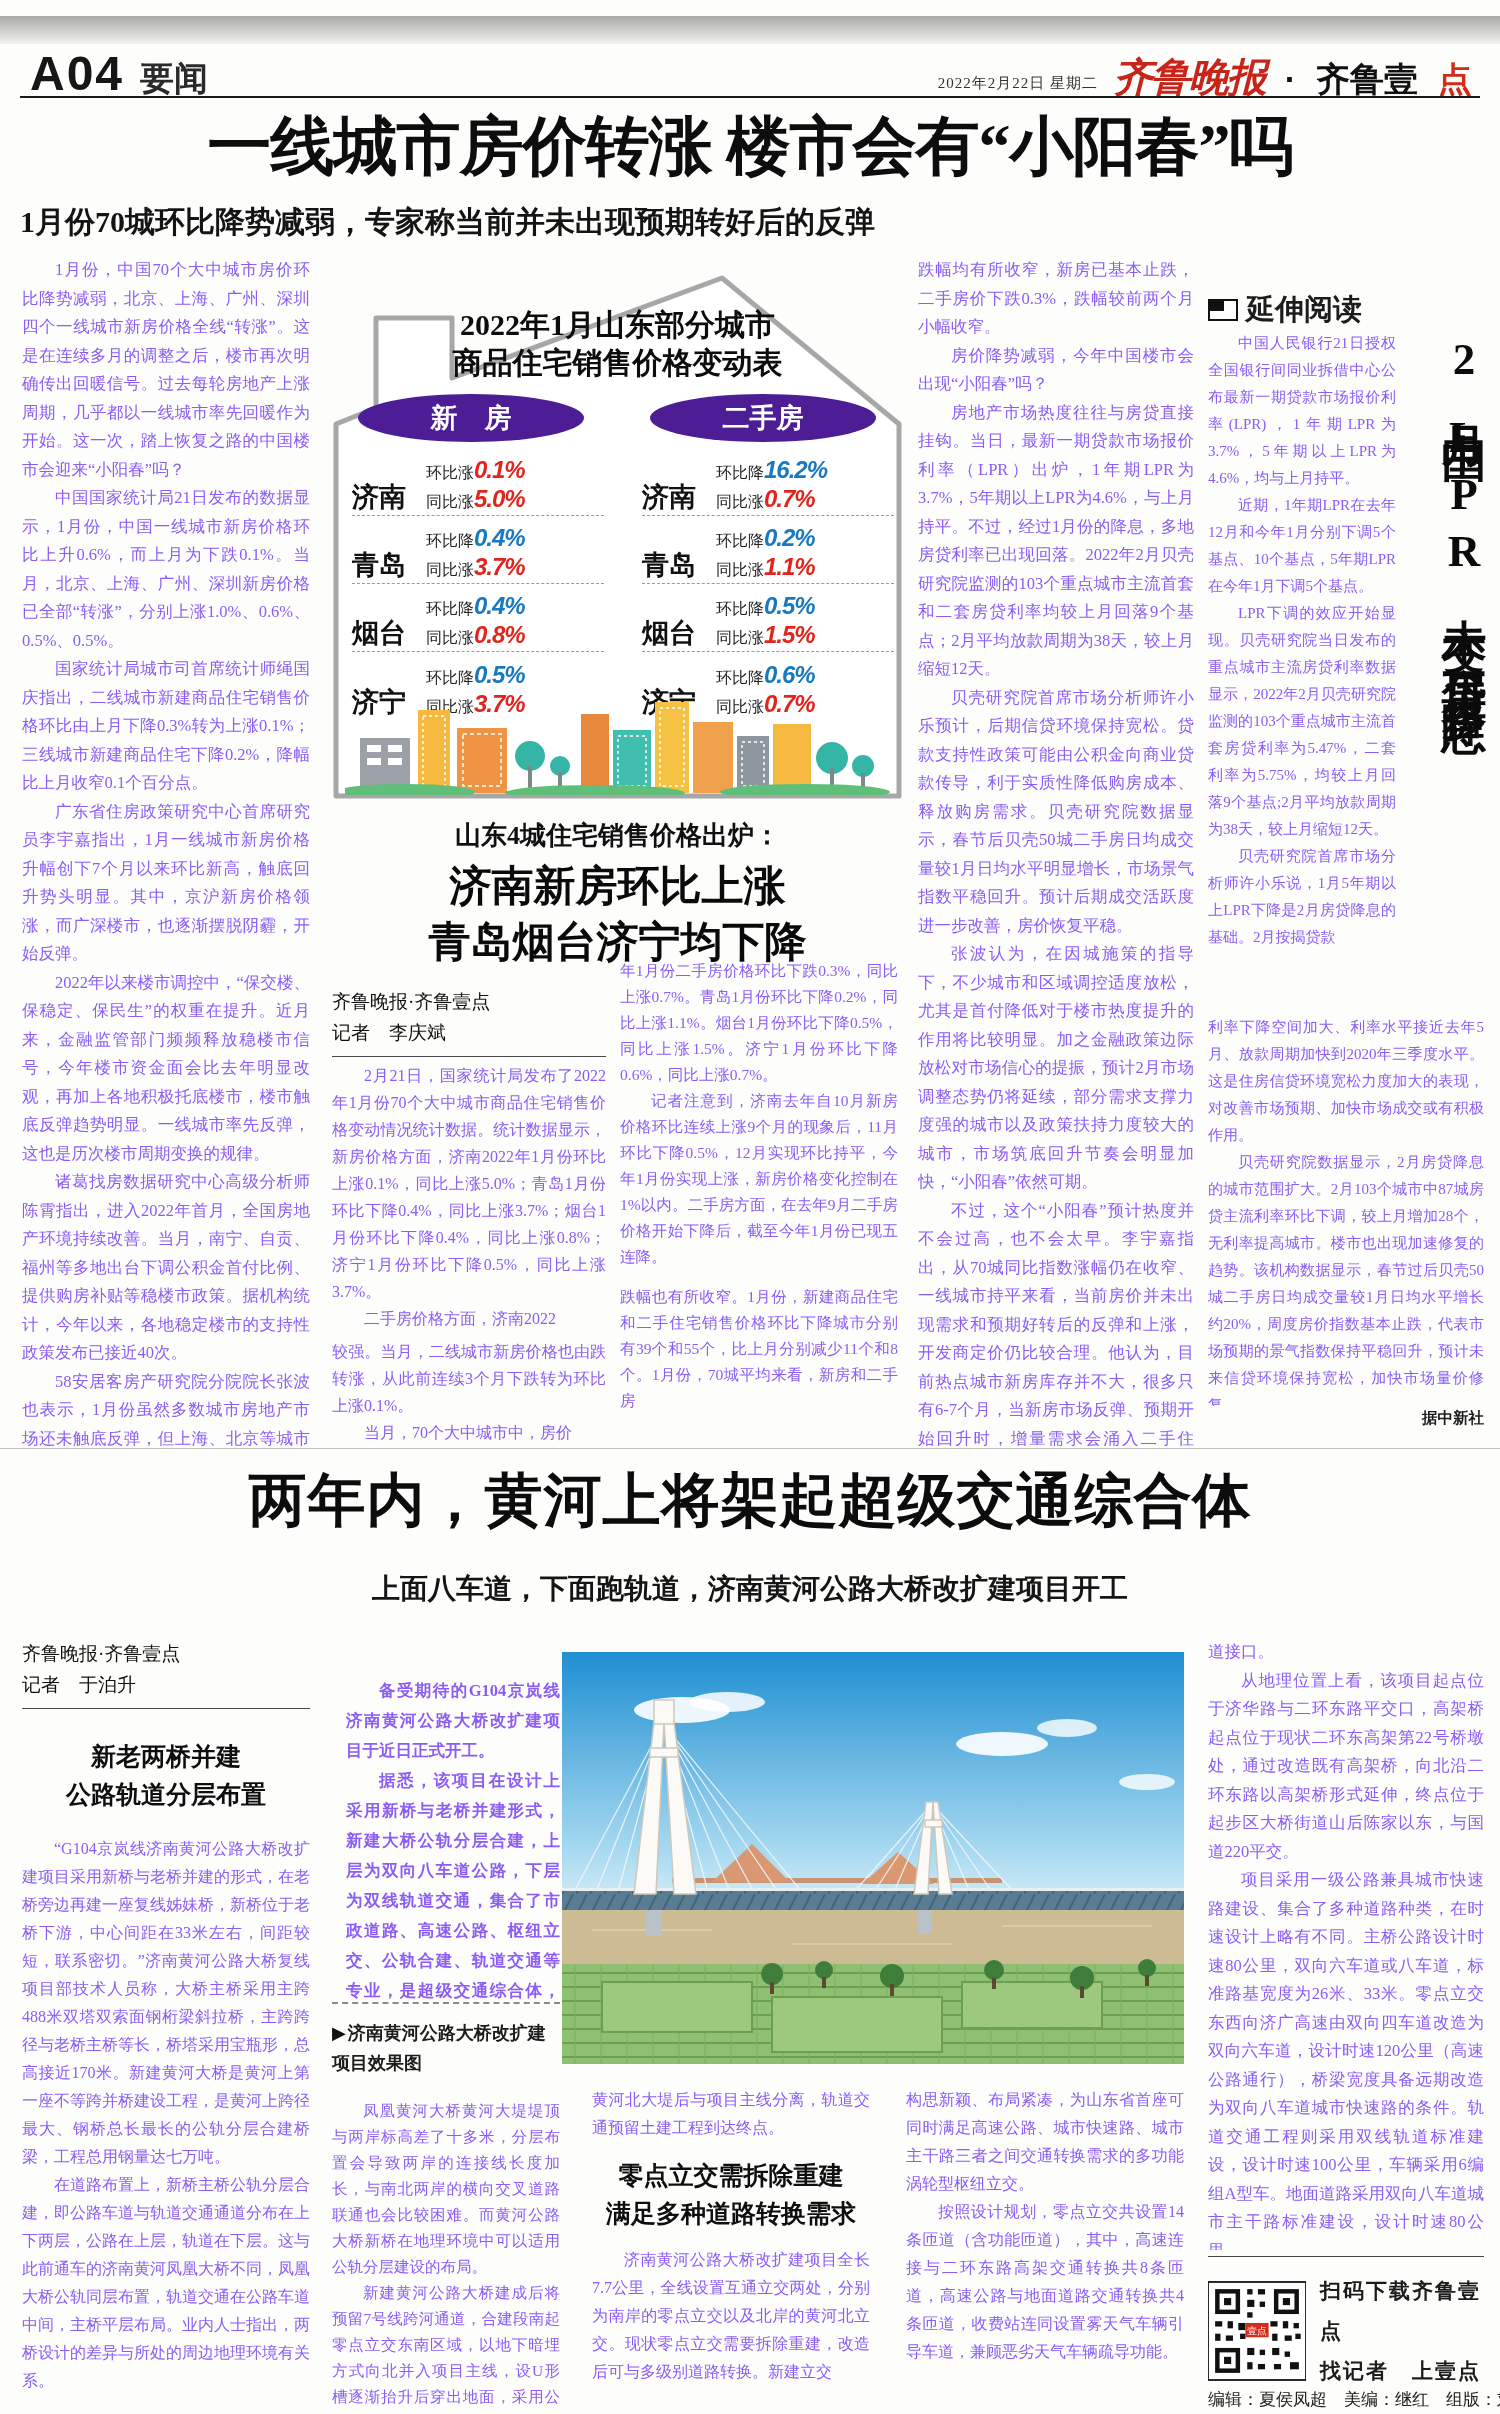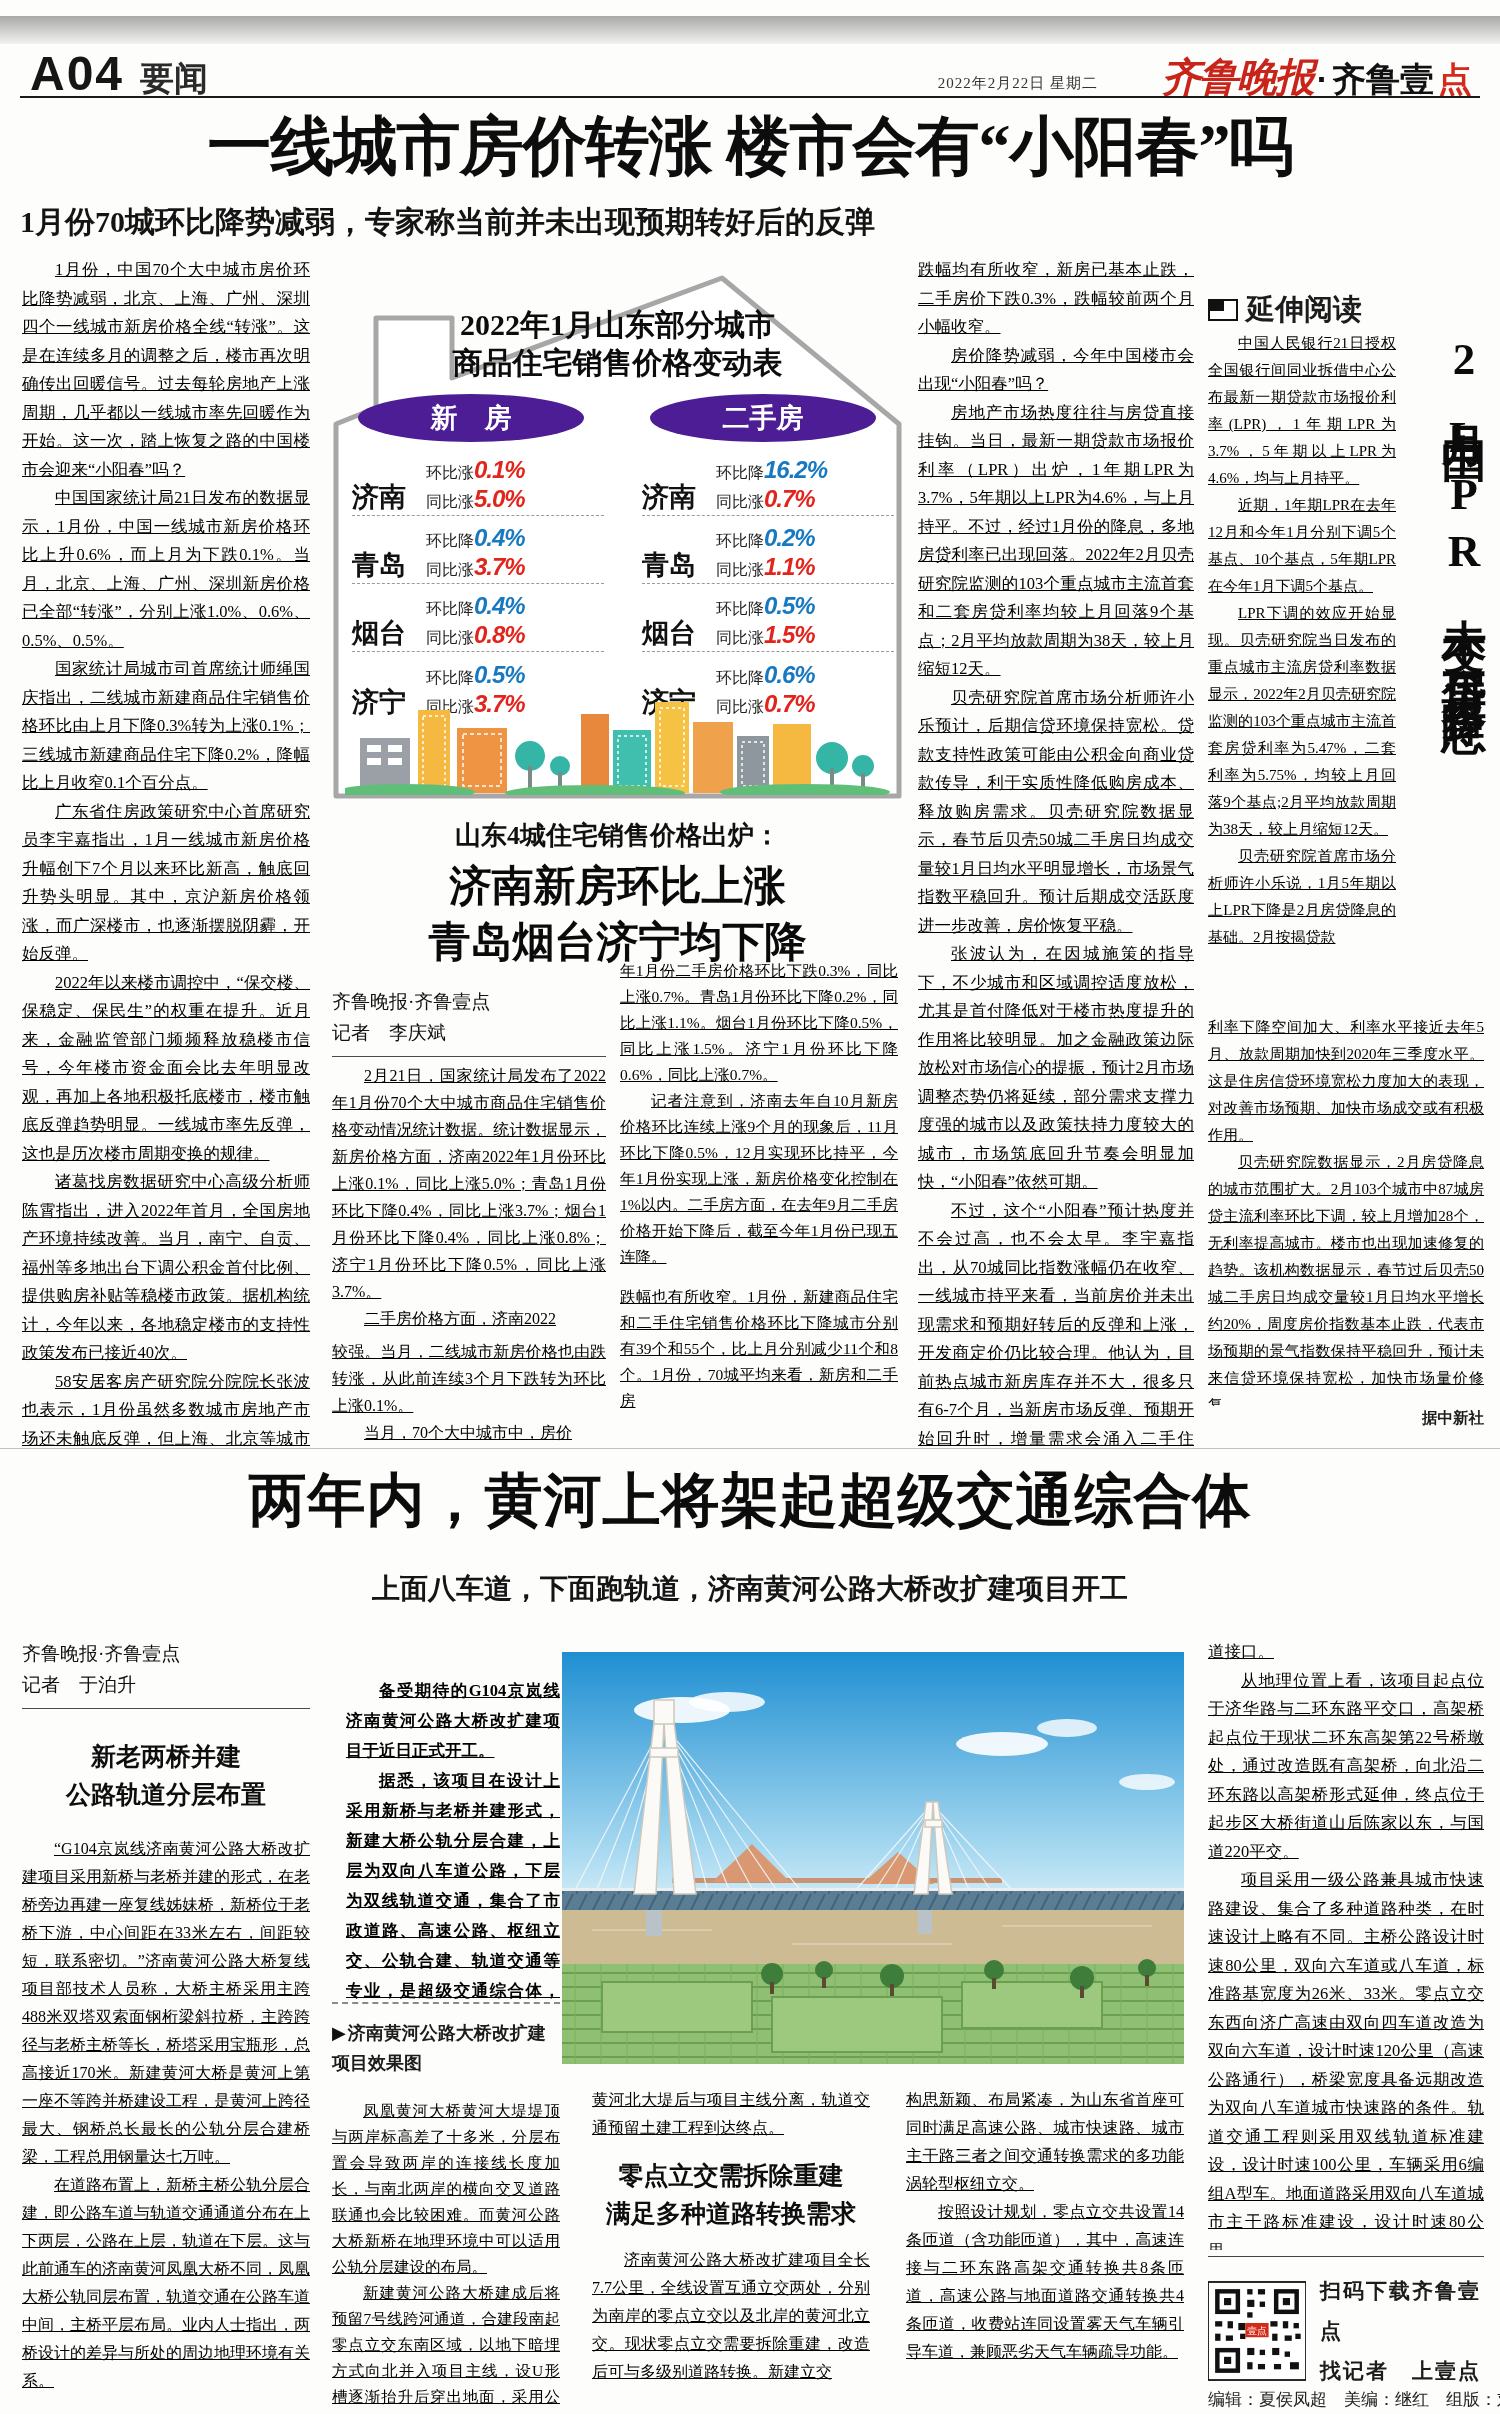--- a/index.html
+++ b/index.html
@@ -11,36 +11,36 @@
   }
   .abs { position:absolute; }
   
   .topband { left:0; top:16px; width:1500px; height:28px;
     background:linear-gradient(#a9a9a7,#f2f2f0); }
   .pageno { left:30px; top:46px; font-size:48px; font-weight:700; letter-spacing:2px;
     font-family:"Liberation Sans","DejaVu Sans",sans-serif; color:#161616;}
   .section { left:140px; top:56px; font-size:34px; font-weight:600;
     font-family:"Liberation Sans","DejaVu Sans",sans-serif; color:#2a2a2a;}
   .dateline { right:402px; top:74px; font-size:15px; color:#333; letter-spacing:1px;}
-  .logo { right:28px; top:50px; display:flex; align-items:baseline; gap:4px;}
+  .logo { right:28px; top:50px; display:flex; align-items:baseline; gap:20px;}
   .logo .script { color:#c8241a; font-size:40px; font-weight:700; font-style:italic;
      font-family:"Liberation Serif","DejaVu Serif",serif; letter-spacing:-2px;}
   .logo .brand { color:#111; font-size:34px; font-weight:900;
      font-family:"Liberation Sans","DejaVu Sans",sans-serif;}
   .logo .branddot { color:#d42a1a; font-size:34px; font-weight:900;
      font-family:"Liberation Sans","DejaVu Sans",sans-serif;}
   .headrule { left:20px; top:96px; width:1460px; height:2px; background:#1a1a1a; }
   
   .a1-h1 { left:20px; top:104px; width:1460px; text-align:center; font-size:64px;
     font-weight:900; letter-spacing:-1px; line-height:86px; color:#0d0d0d;}
   .a1-deck { left:20px; top:202px; width:1460px; text-align:left; font-size:30px;
     font-weight:700; color:#141414;}
   
   .col { overflow:hidden; }
-  .p { font-size:16.5px; line-height:28.5px; text-align:justify; text-indent:2em; color:#000000;text-decoration:underline;}
+  .p { font-size:16.5px; line-height:28.5px; text-align:justify; text-indent:2em; color:#8b5cf6;}
   .p.cont { text-indent:0; }
   .sm .p, .p.sm { font-size:15.5px; line-height:26px; }
   .sub .p { font-size:16px; line-height:27px; }
   .byline { font-size:19px; line-height:31px; color:#111;
     border-bottom:1px solid #4a4a4a; padding-bottom:8px; }
   
   .graphic { left:330px; top:256px; width:575px; height:545px; }
   .g-title { position:absolute; left:0; top:50px; width:100%; text-align:center;
     font-size:30px; font-weight:900; line-height:38px; color:#0c0c0c;}
   .pill { position:absolute; top:138px; width:226px; height:48px; background:#4c1d95;

